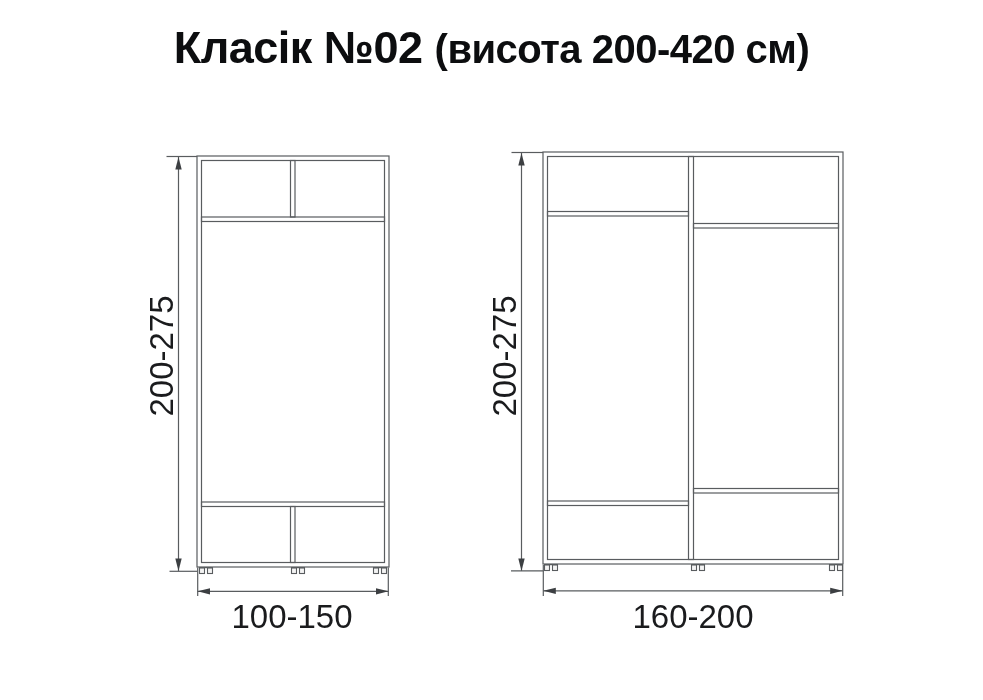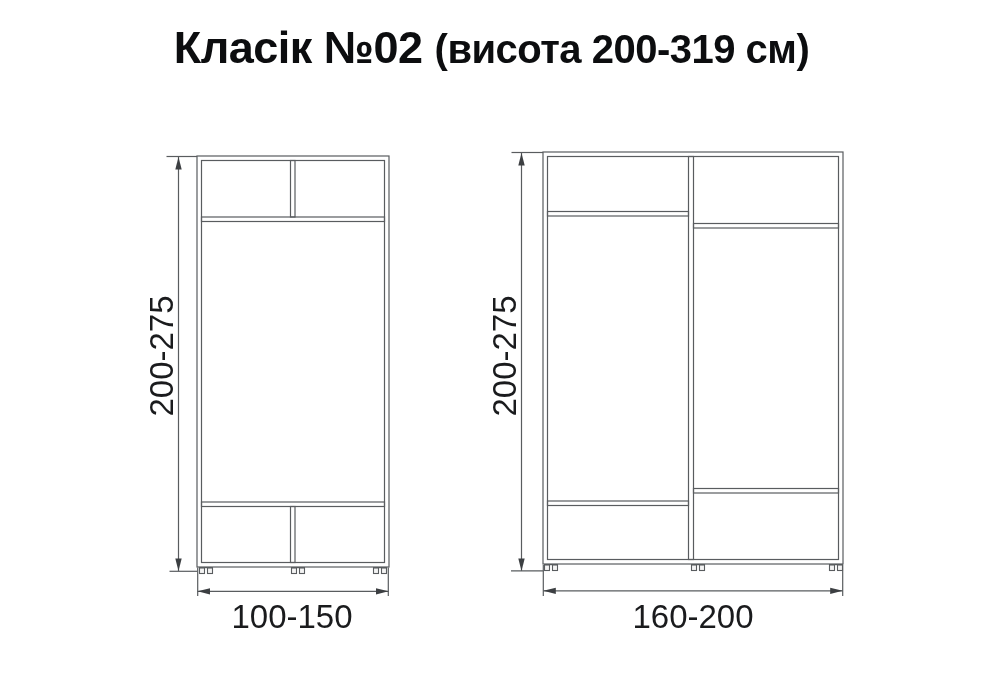--- a/index.html
+++ b/index.html
@@ -33,21 +33,21 @@
     font-size:33px;fill:var(--text);
   }
 </style>
 </head>
 <body>
 
 <div class="page">
 
   <div class="title-row">
     <span class="title-main">Класік №02</span>
-    <span class="title-note">(висота 200-319 см)</span>
+    <span class="title-note">(висота 200-420 см)</span>
   </div>
 
   <svg width="983" height="700" viewBox="0 0 983 700">
 
     <g>
       <g>
 
         <rect class="ln" x="197" y="156" width="192" height="411"></rect>
         <rect class="ln" x="201.5" y="160.5" width="183" height="402"></rect>
 

